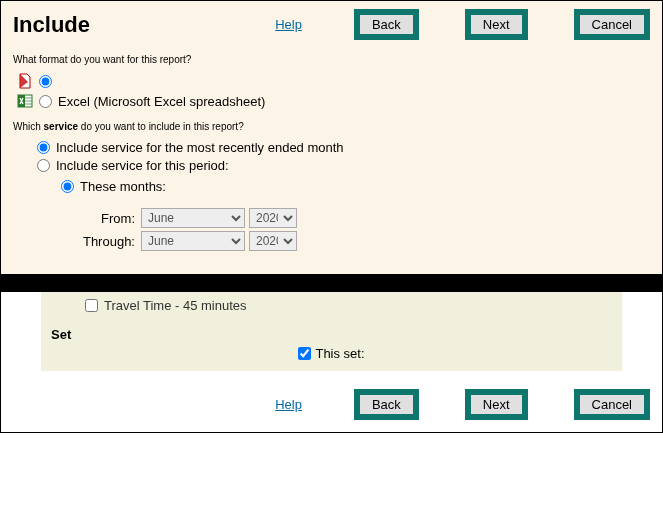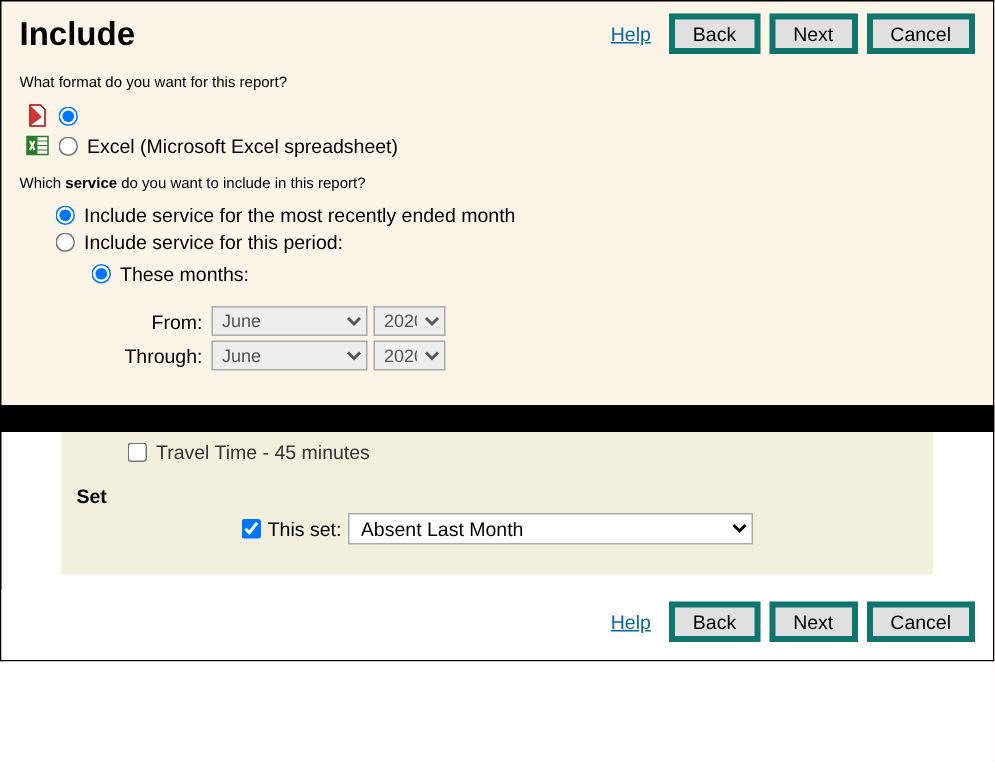--- a/index.html
+++ b/index.html
@@ -22,21 +22,21 @@
     border-left: 1px solid #000;
     border-right: 1px solid #000;
   }
   .panel-bottom-wrap {
     border: 1px solid #000;
     border-top: none;
   }
   .panel-bottom {
     background: #f0f0dc;
     margin: 0 40px 10px 40px;
-    padding: 6px 10px 20px 10px;
+    padding: 6px 10px 10px 10px;
   }
   .footer {
     background: #fff;
     padding: 8px 12px 12px 12px;
   }
   .topbar {
     display: flex;
     align-items: center;
     justify-content: space-between;
     margin-bottom: 14px;
@@ -52,24 +52,25 @@
     align-items: center;
   }
   a.help {
     color: #0369a1;
     text-decoration: underline;
     margin-right: 6px;
     font-size: 13px;
   }
   button.btn {
     background: #e0e0e0;
-    border: 4px solid #0f766e;
+    border: 6px solid #0f766e;
     padding: 2px 12px;
     font-size: 13px;
     cursor: pointer;
+    margin-left: 40px;
   }
   .q {
     font-size: 10px;
     margin: 12px 0 8px 0;
   }
   .q .bold { font-weight: bold; }
   .opt-row {
     display: flex;
     align-items: center;
     gap: 6px;
@@ -197,23 +198,20 @@
 <div class="panel-bottom-wrap">
   <div class="panel-bottom">
     <div class="travel-row">
       <input type="checkbox" style="">
       <span>Travel Time - 45 minutes</span>
     </div>
     <div class="set-heading">Set</div>
     <div class="set-row">
       <input type="checkbox" checked="" style="">
       <span>This set:</span>
-      <select class="sel wide">
-        <option>Absent Last Month</option>
-      </select>
     </div>
   </div>
 
   <div class="footer">
     <div class="btn-row" style="justify-content:flex-end">
       <a href="#" class="help">Help</a>
       <button class="btn">Back</button>
       <button class="btn">Next</button>
       <button class="btn">Cancel</button>
     </div>

